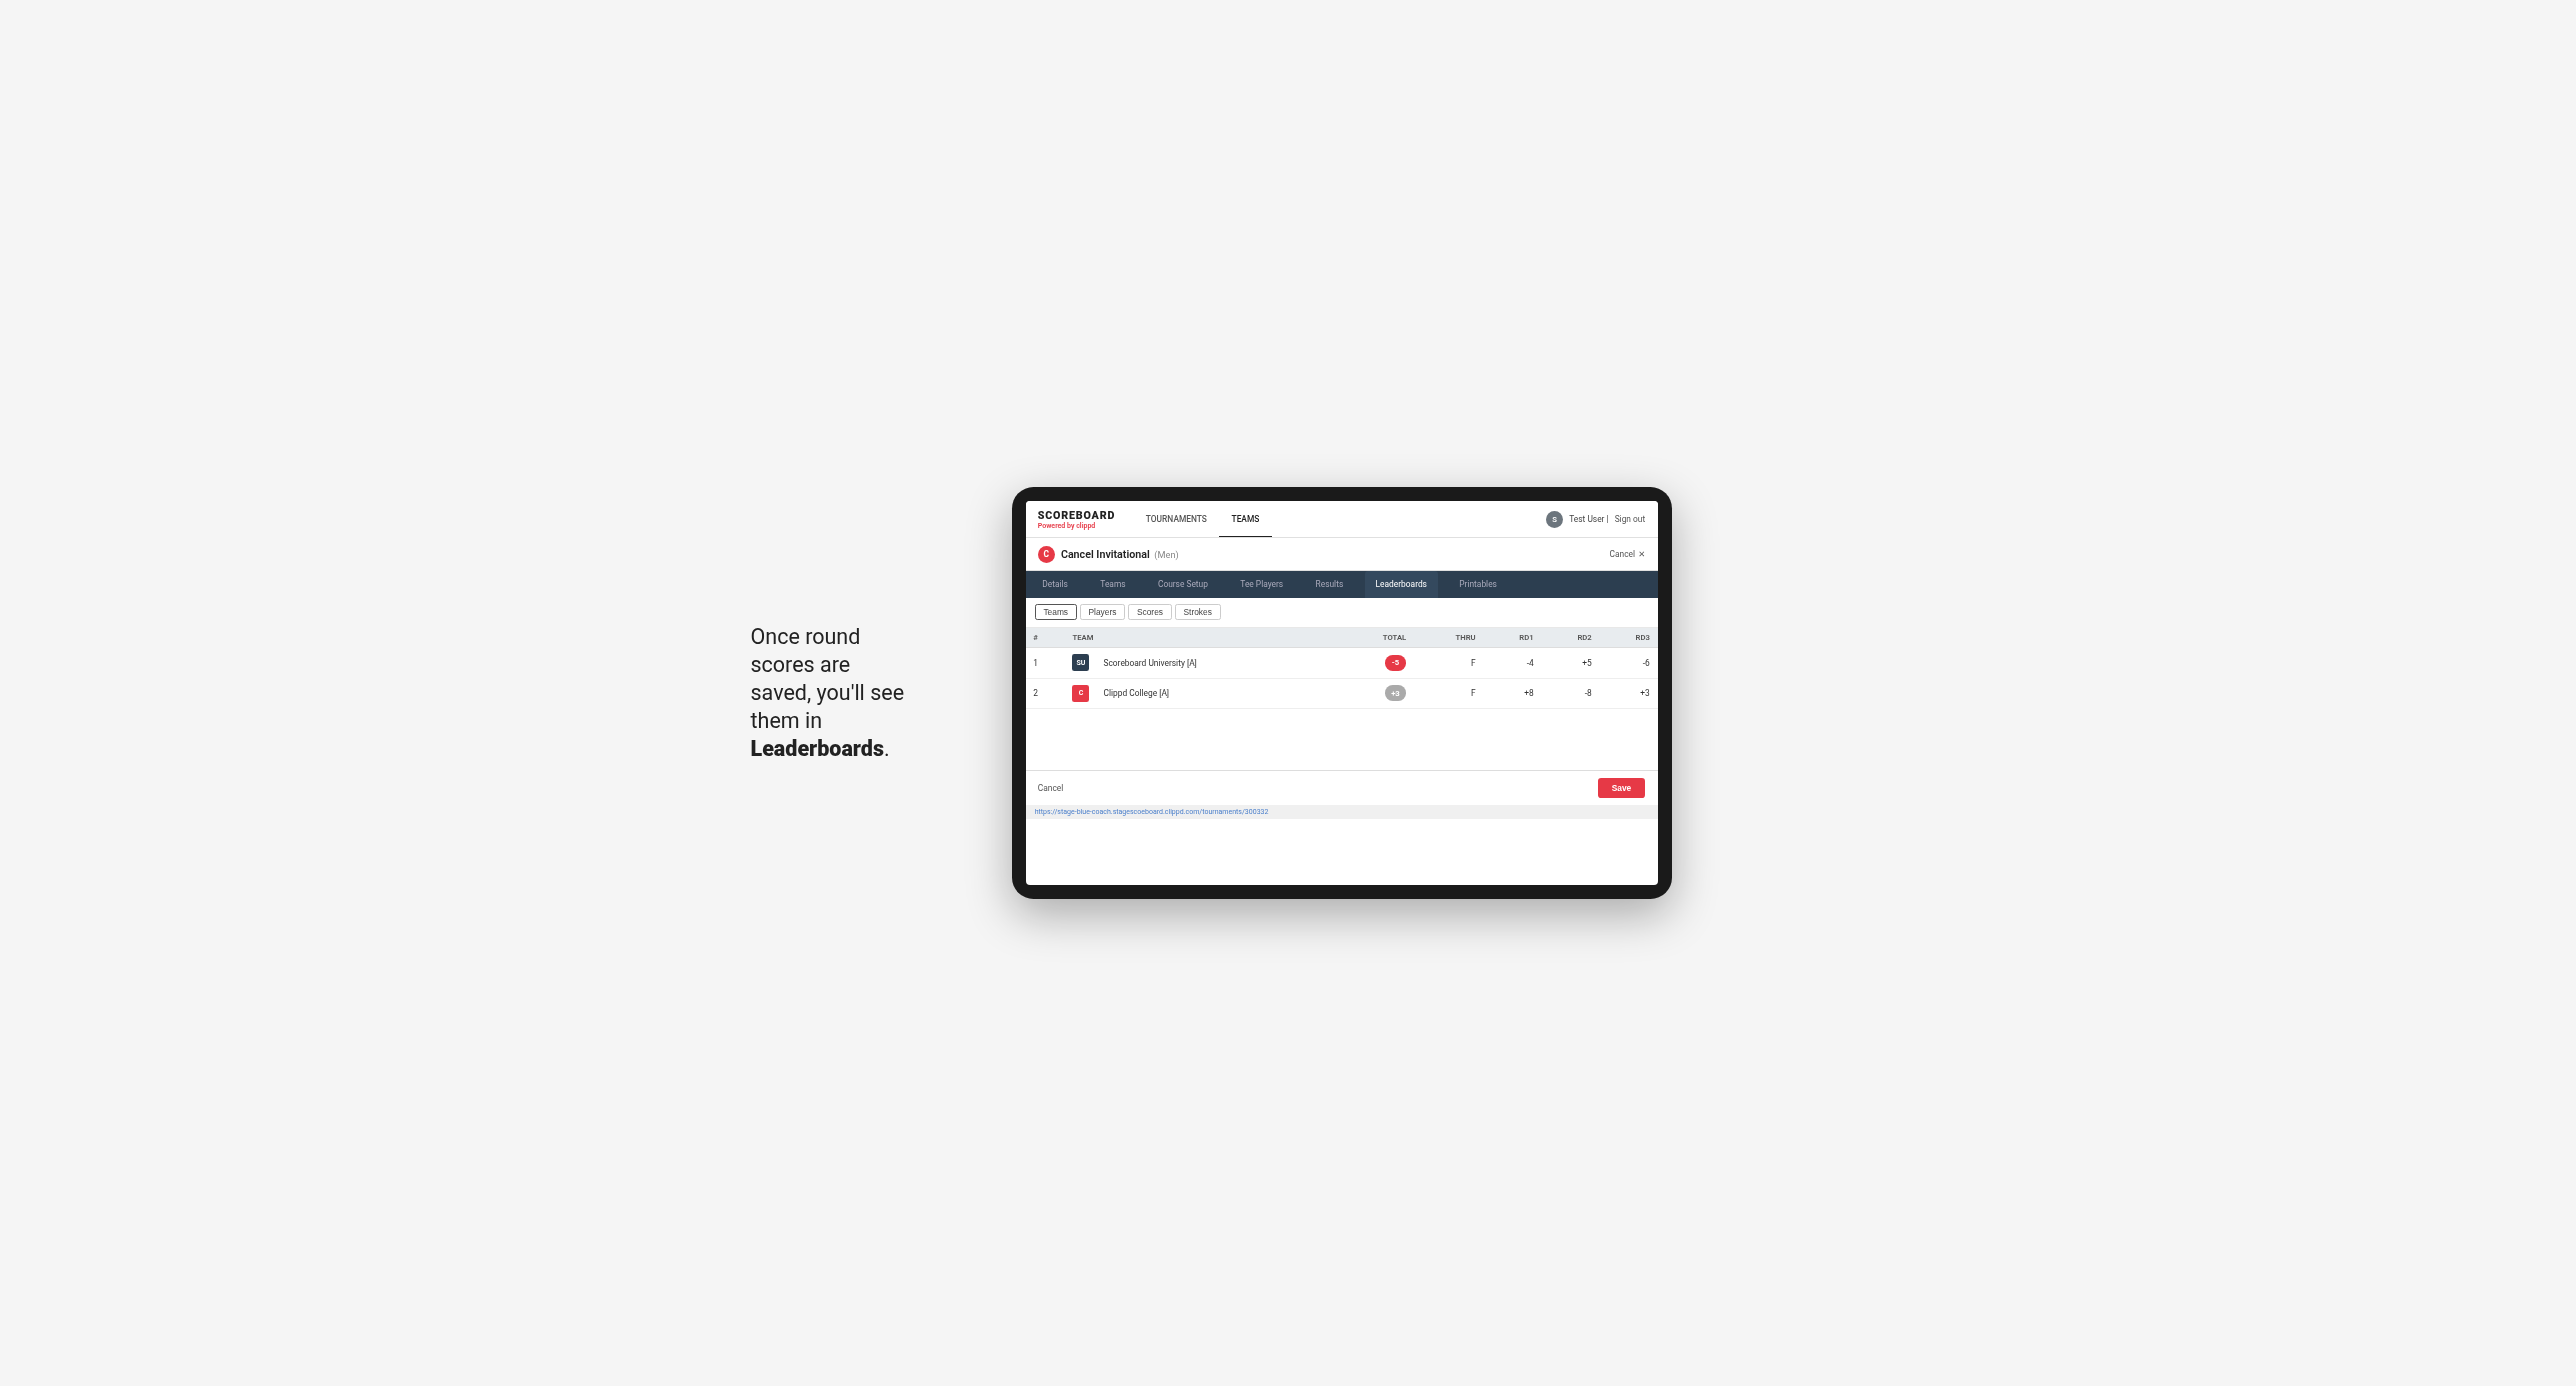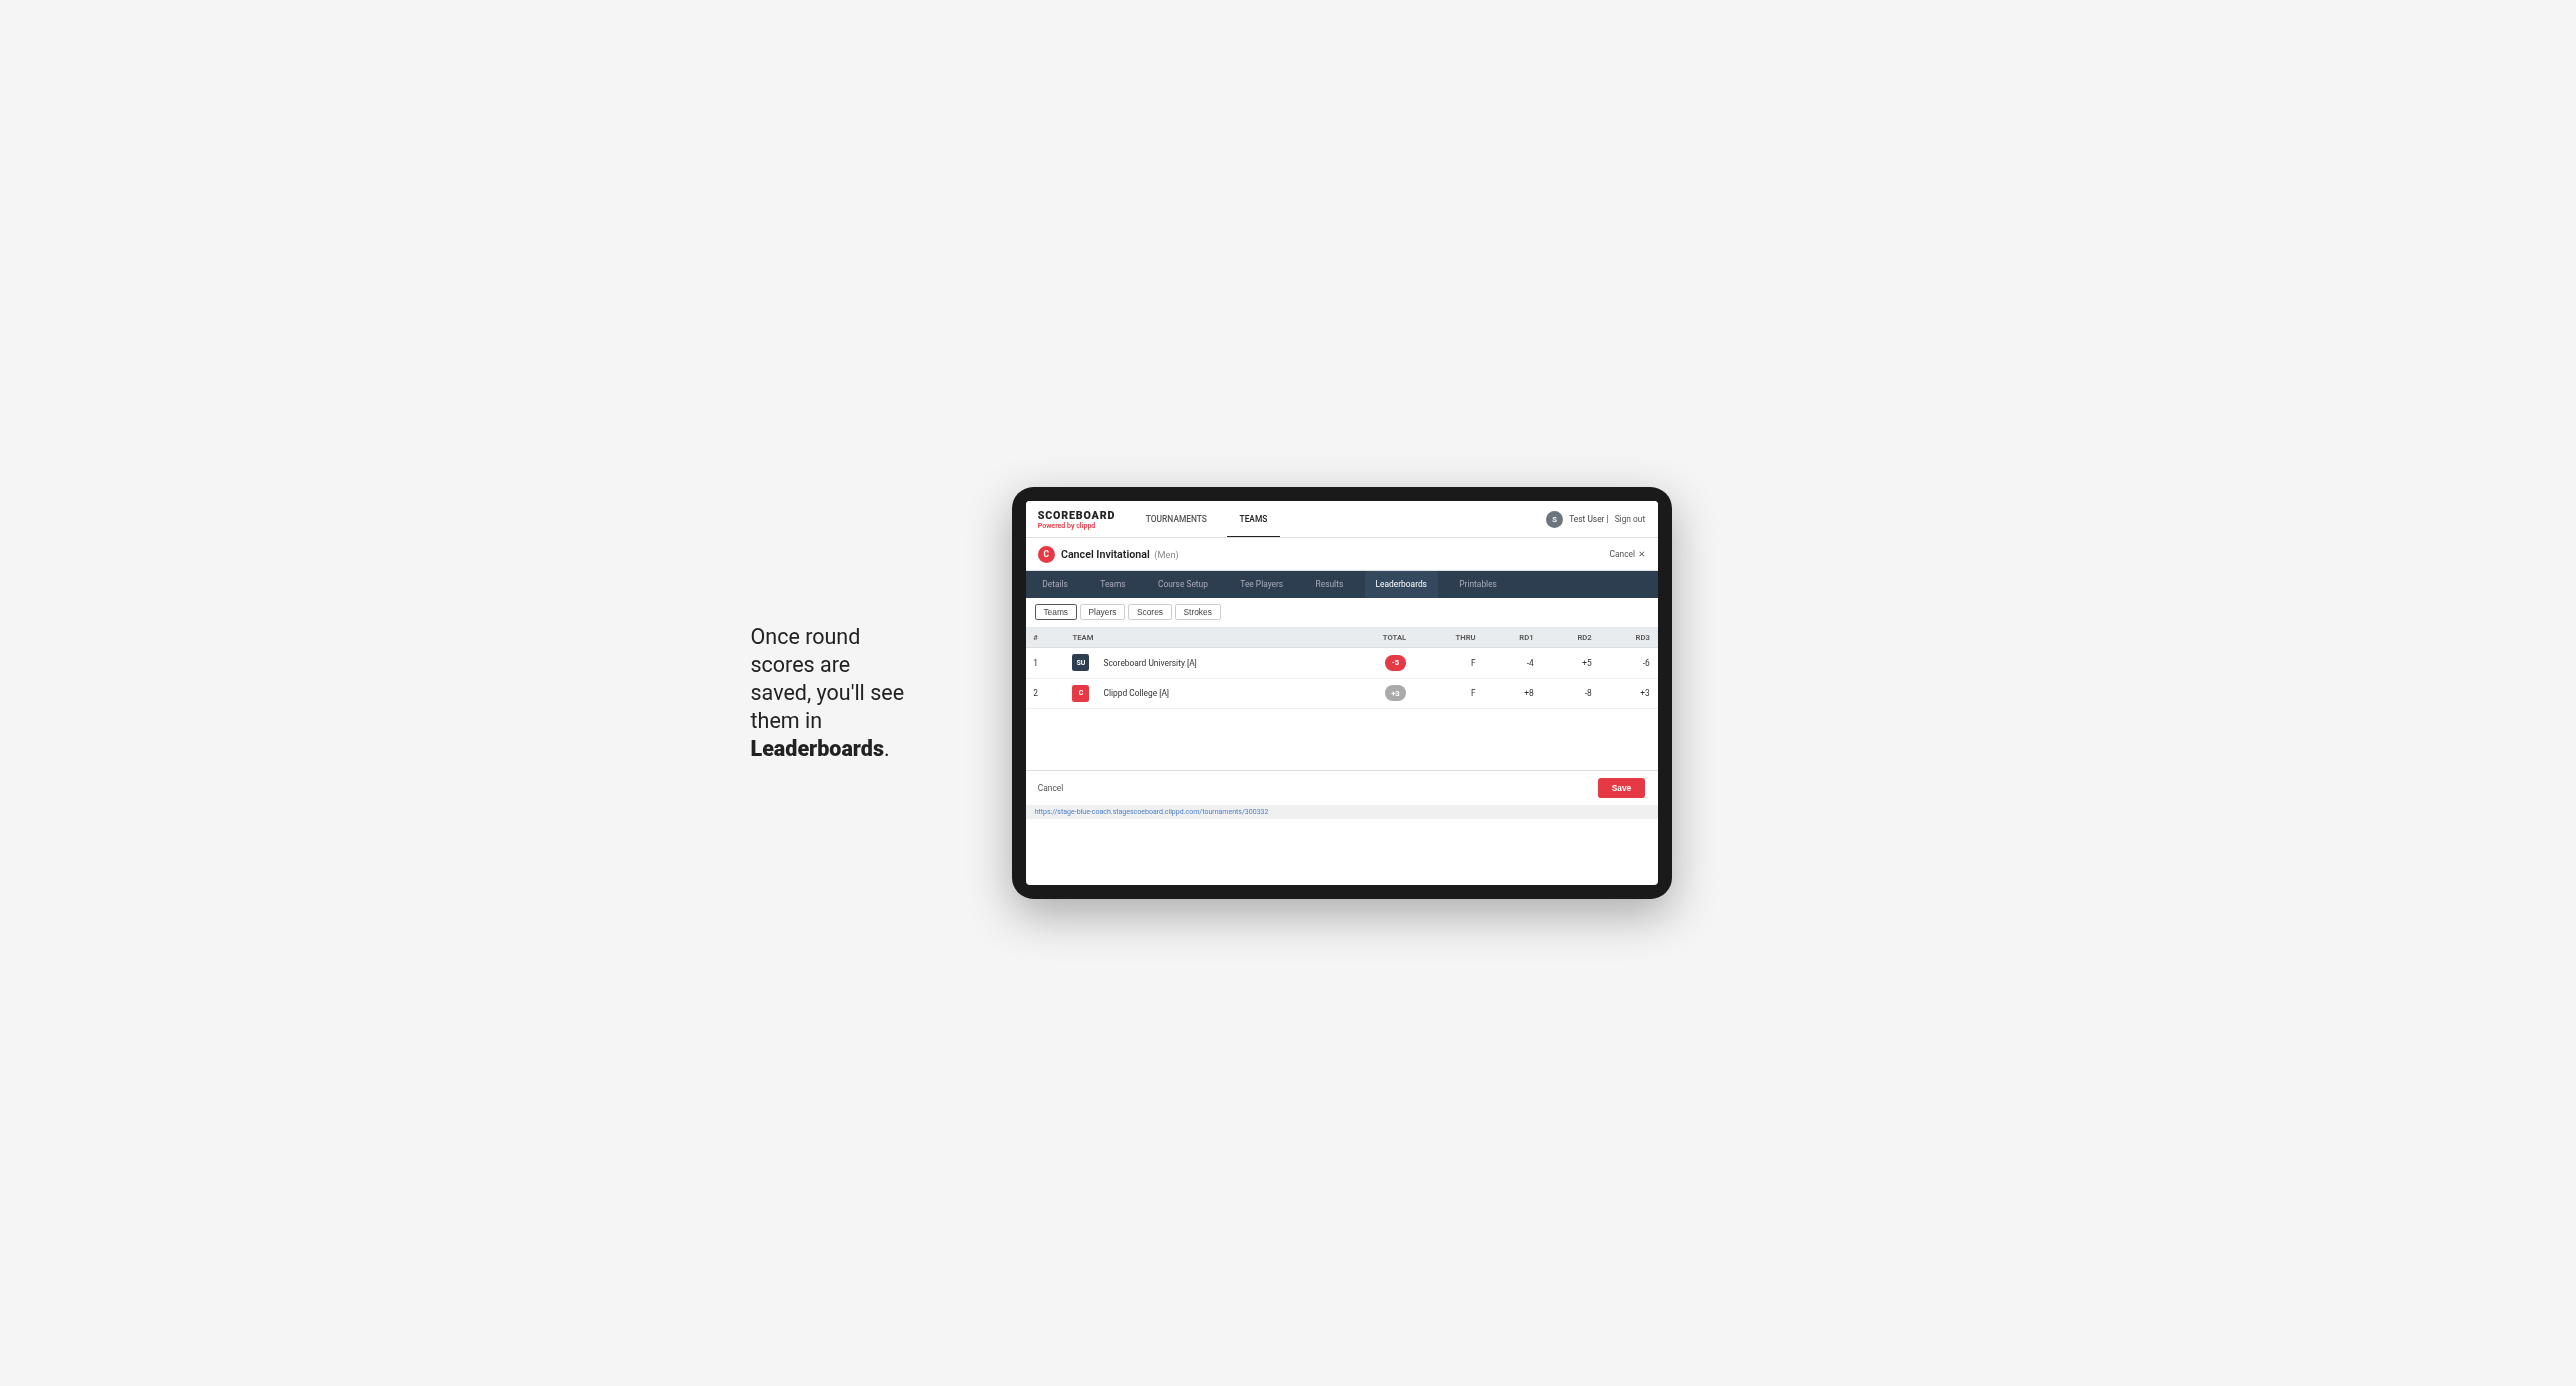--- a/index.html
+++ b/index.html
@@ -74,21 +74,21 @@
       font-size: 7px;
       color: #888;
     }
     .logo-sub span {
       color: #e63946;
       font-weight: 600;
     }
 
     .nav-links {
       display: flex;
-      gap: 8px;
+      gap: 0;
       height: 100%;
     }
     .nav-link {
       display: flex;
       align-items: center;
       padding: 0 12.3px;
       font-size: 8.4px;
       font-weight: 500;
       color: #555;
       text-decoration: none;

